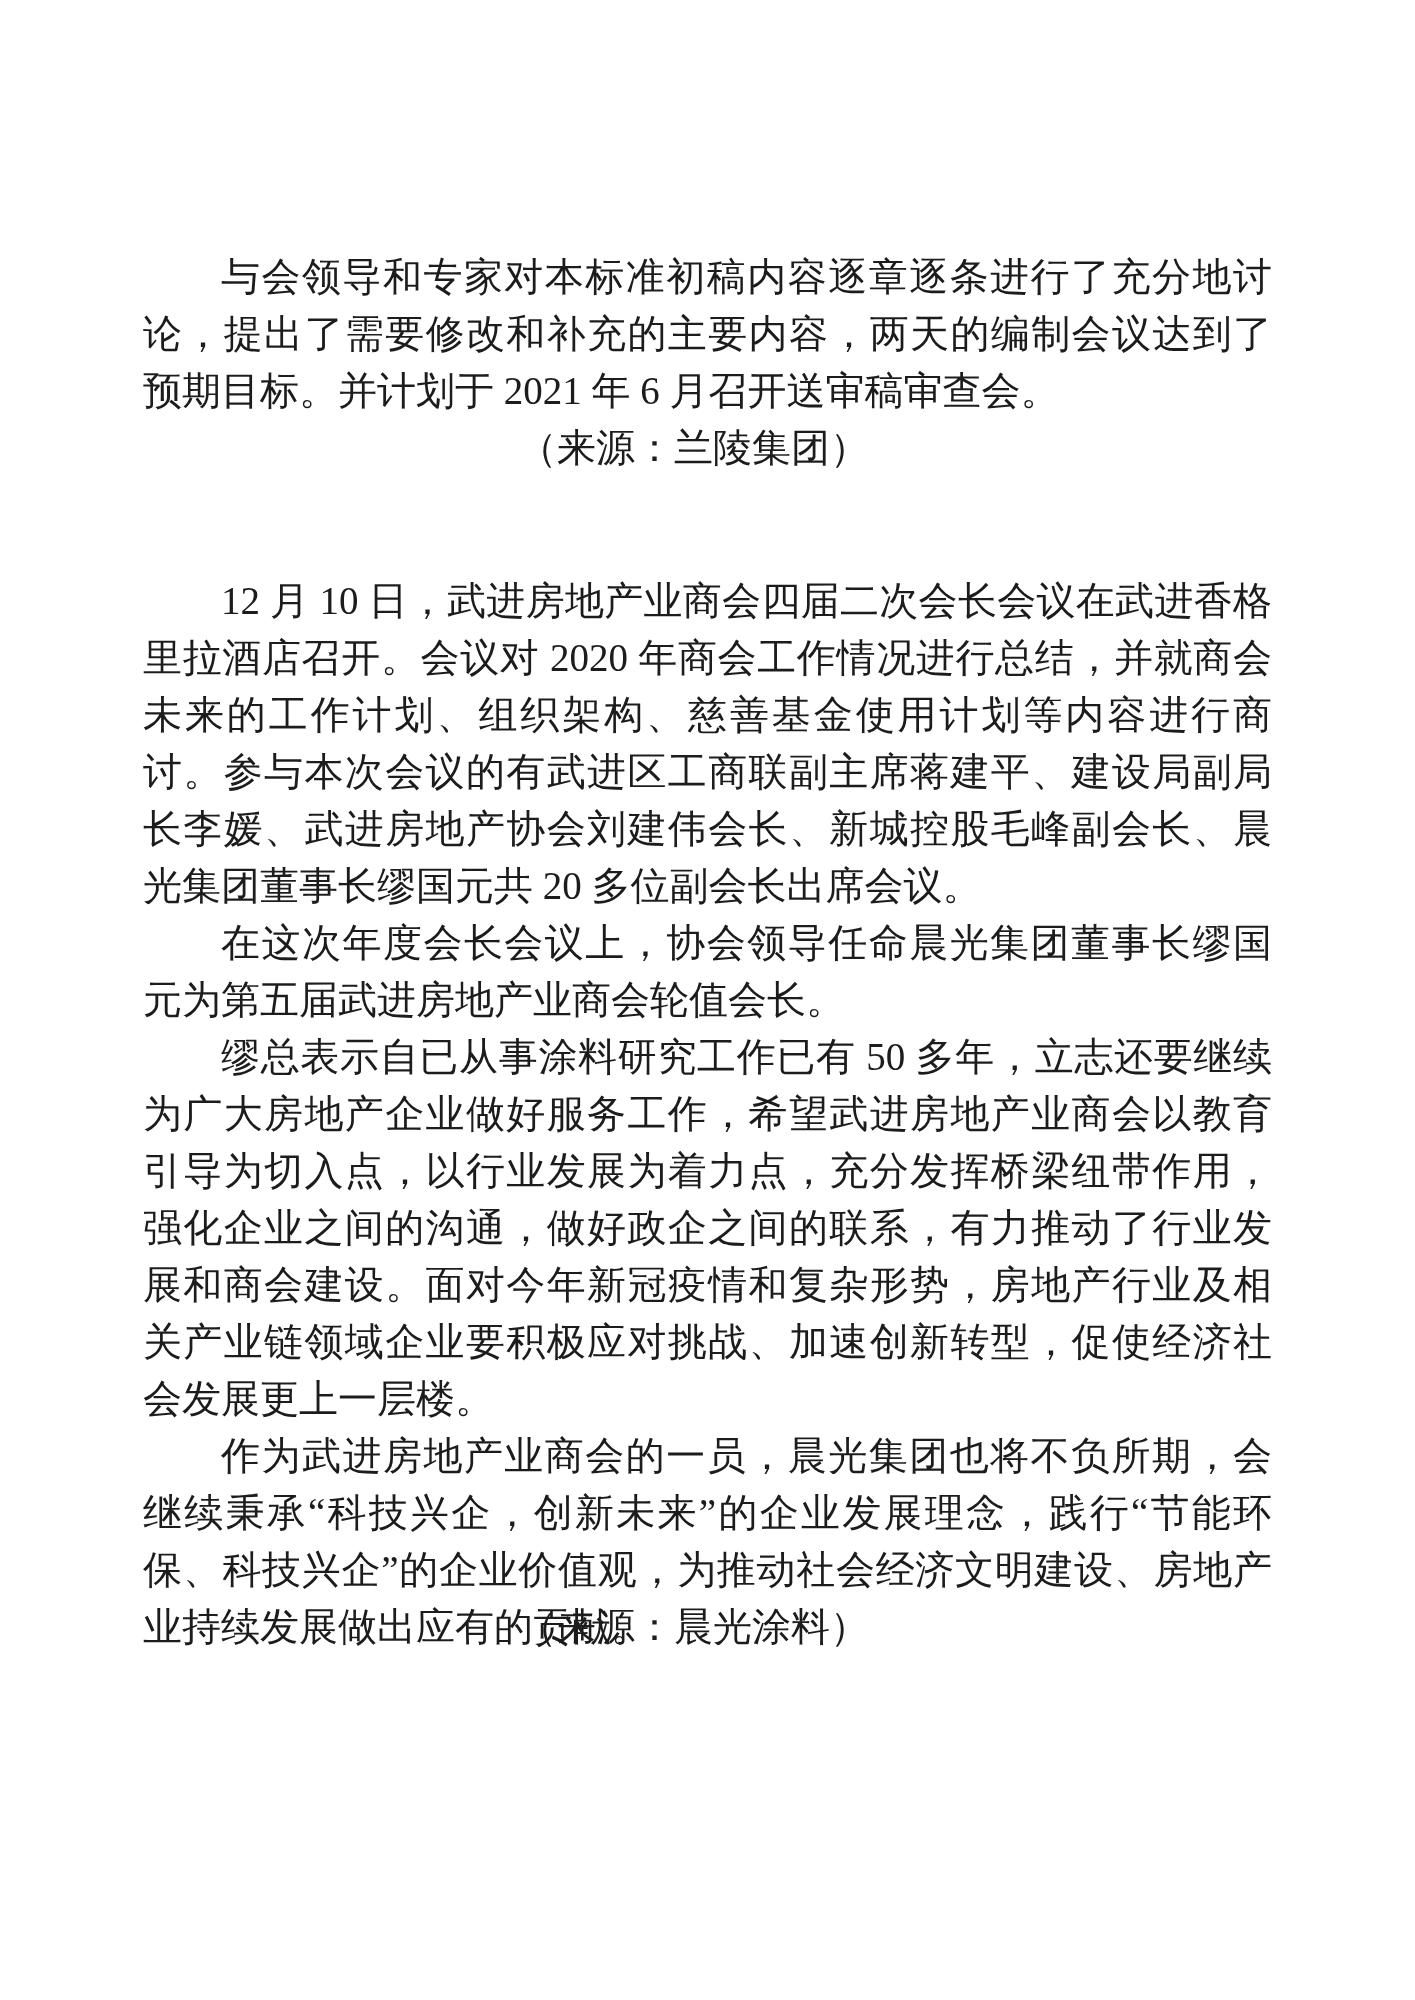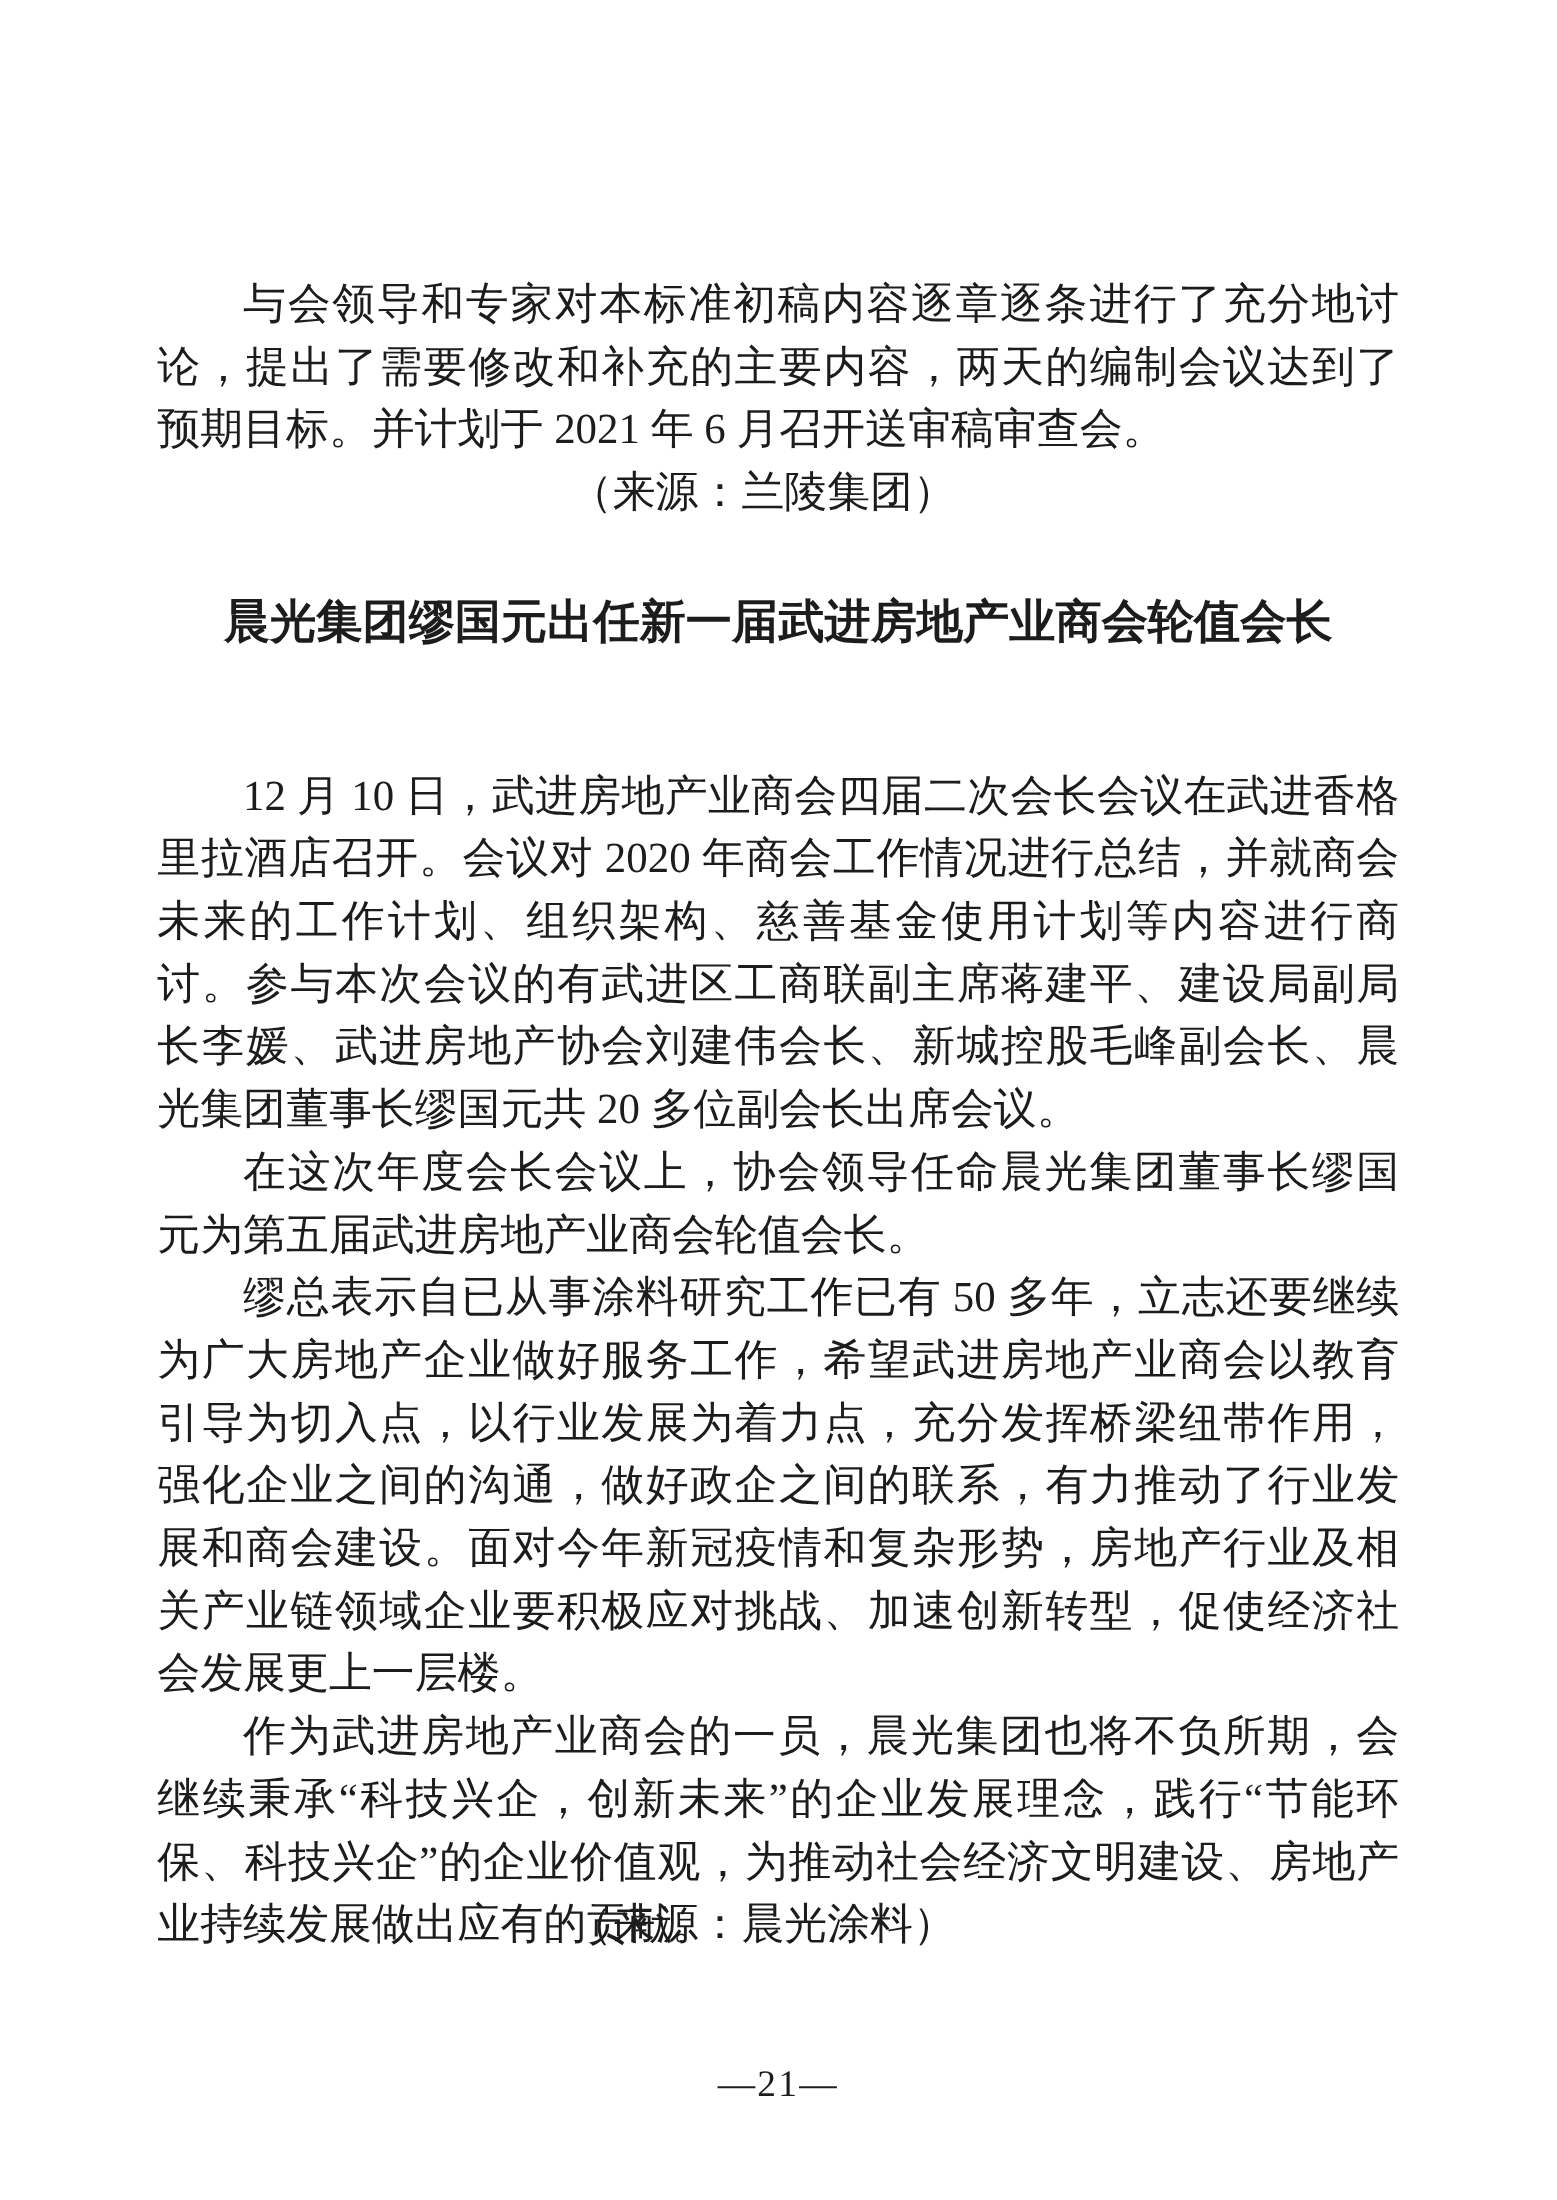--- a/index.html
+++ b/index.html
@@ -61,27 +61,25 @@
 </head>
 <body>
 
 <div class="page">
   <div class="content">
 
     <p class="para">与会领导和专家对本标准初稿内容逐章逐条进行了充分地讨论，提出了需要修改和补充的主要内容，两天的编制会议达到了预期目标。并计划于 2021 年 6 月召开送审稿审查会。</p>
 
     <div class="source-line">（来源：兰陵集团）</div>
 
-    <h1 class="article-title">晨光集团缪国元出任新一届武进房地产业商会轮值会长</h1>
 
     <div class="article-body">
         <p class="para">12 月 10 日，武进房地产业商会四届二次会长会议在武进香格里拉酒店召开。会议对 2020 年商会工作情况进行总结，并就商会未来的工作计划、组织架构、慈善基金使用计划等内容进行商讨。参与本次会议的有武进区工商联副主席蒋建平、建设局副局长李媛、武进房地产协会刘建伟会长、新城控股毛峰副会长、晨光集团董事长缪国元共 20 多位副会长出席会议。</p>
         <p class="para">在这次年度会长会议上，协会领导任命晨光集团董事长缪国元为第五届武进房地产业商会轮值会长。</p>
         <p class="para">缪总表示自已从事涂料研究工作已有 50 多年，立志还要继续为广大房地产企业做好服务工作，希望武进房地产业商会以教育引导为切入点，以行业发展为着力点，充分发挥桥梁纽带作用，强化企业之间的沟通，做好政企之间的联系，有力推动了行业发展和商会建设。面对今年新冠疫情和复杂形势，房地产行业及相关产业链领域企业要积极应对挑战、加速创新转型，促使经济社会发展更上一层楼。</p>
         <p class="para">作为武进房地产业商会的一员，晨光集团也将不负所期，会继续秉承“科技兴企，创新未来”的企业发展理念，践行“节能环保、科技兴企”的企业价值观，为推动社会经济文明建设、房地产业持续发展做出应有的贡献。</p>
       </div>
 
     <div class="source-line article-source">（来源：晨光涂料）</div>
 
-    <div class="page-number">—21—</div>
 
   </div>
 </div>
 
 </body></html>

